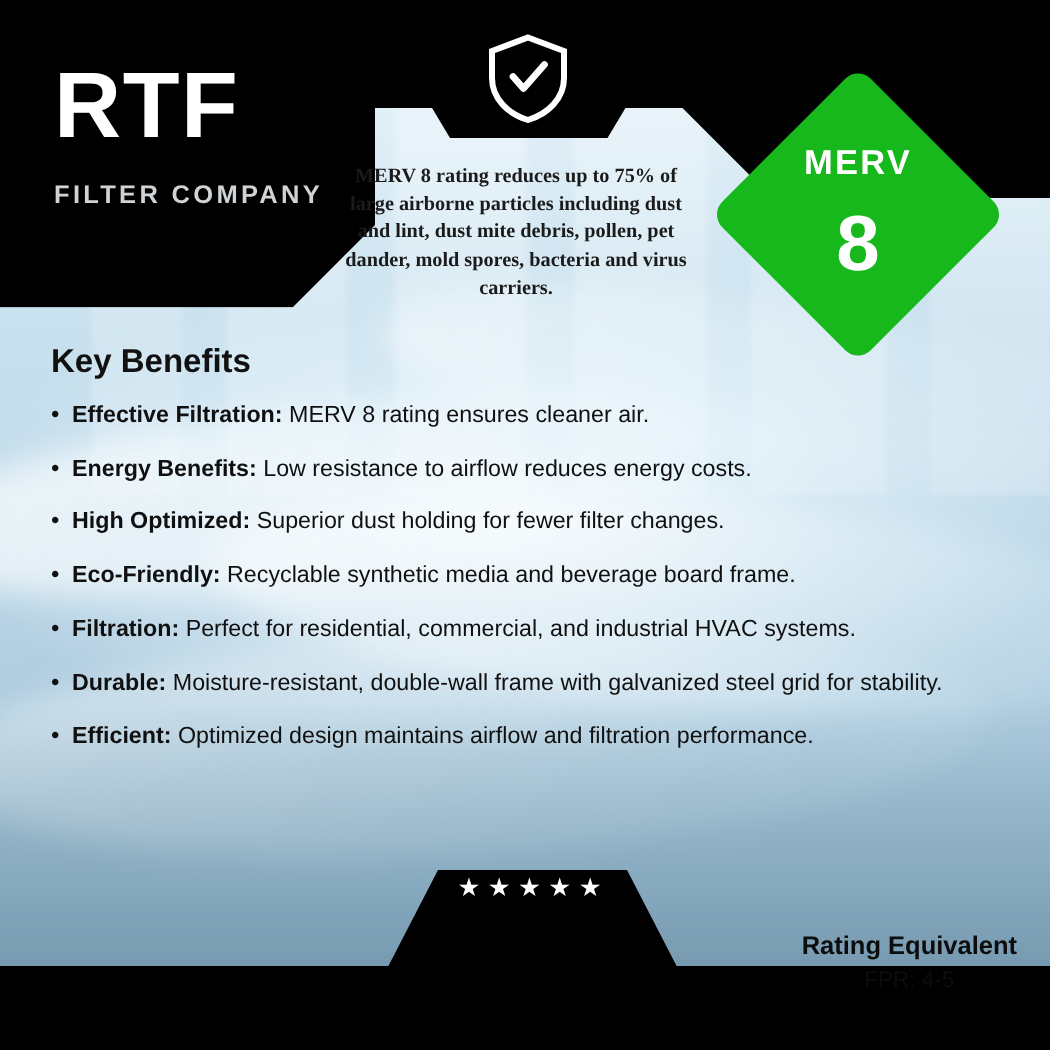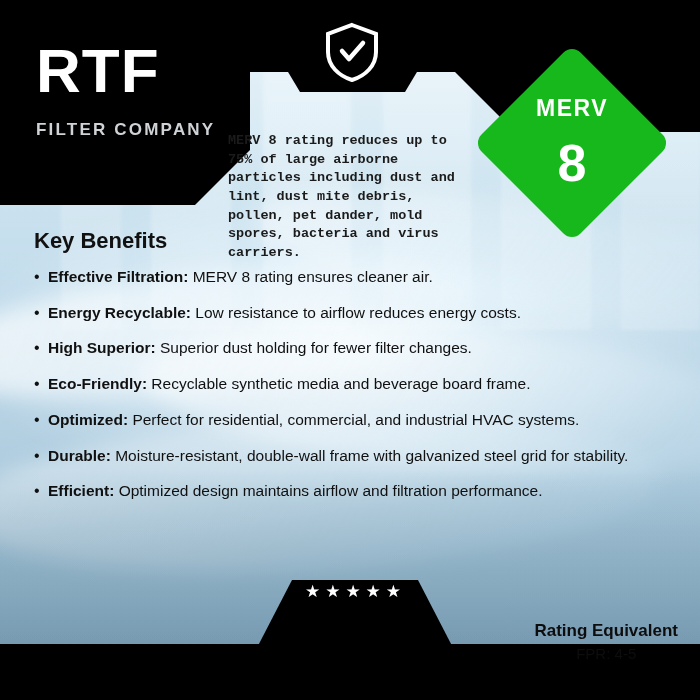--- a/index.html
+++ b/index.html
@@ -149,27 +149,27 @@
     left: 323px; top: 22px;
     width: 58px; height: 60px;
     z-index: 7;
   }
 
   
   .merv-desc {
     position: absolute;
     left: 228px; top: 108px;
     width: 232px;
-    font-family: Liberation Mono, monospace;
+    text-align: center;
+    font-family: Liberation Serif, serif;
     font-weight: 700;
     font-size: 13.5px;
     line-height: 1.38;
     color: #1b1b1b;
     z-index: 6;
-    margin-top: 24px;
   }
 
   
   .merv-badge {
     position: absolute;
     left: 471px; top: 42px;
     width: 202px; height: 202px;
     z-index: 8;
   }
   .merv-diamond {
@@ -318,33 +318,33 @@
 
   <div class="benefits-title">Key Benefits</div>
 
   <div class="benefits">
     <div class="benefit">
       <span class="bullet">•</span>
       <span class="benefit-text"><b>Effective Filtration:</b> <span>MERV 8 rating ensures cleaner air.</span></span>
     </div>
     <div class="benefit">
       <span class="bullet">•</span>
-      <span class="benefit-text"><b>Energy Recyclable:</b> <span>Low resistance to airflow reduces energy costs.</span></span>
-    </div>
-    <div class="benefit">
-      <span class="bullet">•</span>
-      <span class="benefit-text"><b>High Superior:</b> <span>Superior dust holding for fewer filter changes.</span></span>
+      <span class="benefit-text"><b>Energy Benefits:</b> <span>Low resistance to airflow reduces energy costs.</span></span>
+    </div>
+    <div class="benefit">
+      <span class="bullet">•</span>
+      <span class="benefit-text"><b>High Optimized:</b> <span>Superior dust holding for fewer filter changes.</span></span>
     </div>
     <div class="benefit">
       <span class="bullet">•</span>
       <span class="benefit-text"><b>Eco-Friendly:</b> <span>Recyclable synthetic media and beverage board frame.</span></span>
     </div>
     <div class="benefit">
       <span class="bullet">•</span>
-      <span class="benefit-text"><b>Optimized:</b> <span>Perfect for residential, commercial, and industrial HVAC systems.</span></span>
+      <span class="benefit-text"><b>Filtration:</b> <span>Perfect for residential, commercial, and industrial HVAC systems.</span></span>
     </div>
     <div class="benefit">
       <span class="bullet">•</span>
       <span class="benefit-text"><b>Durable:</b> <span>Moisture-resistant, double-wall frame with galvanized steel grid for stability.</span></span>
     </div>
     <div class="benefit">
       <span class="bullet">•</span>
       <span class="benefit-text"><b>Efficient:</b> <span>Optimized design maintains airflow and filtration performance.</span></span>
     </div>
   </div>

